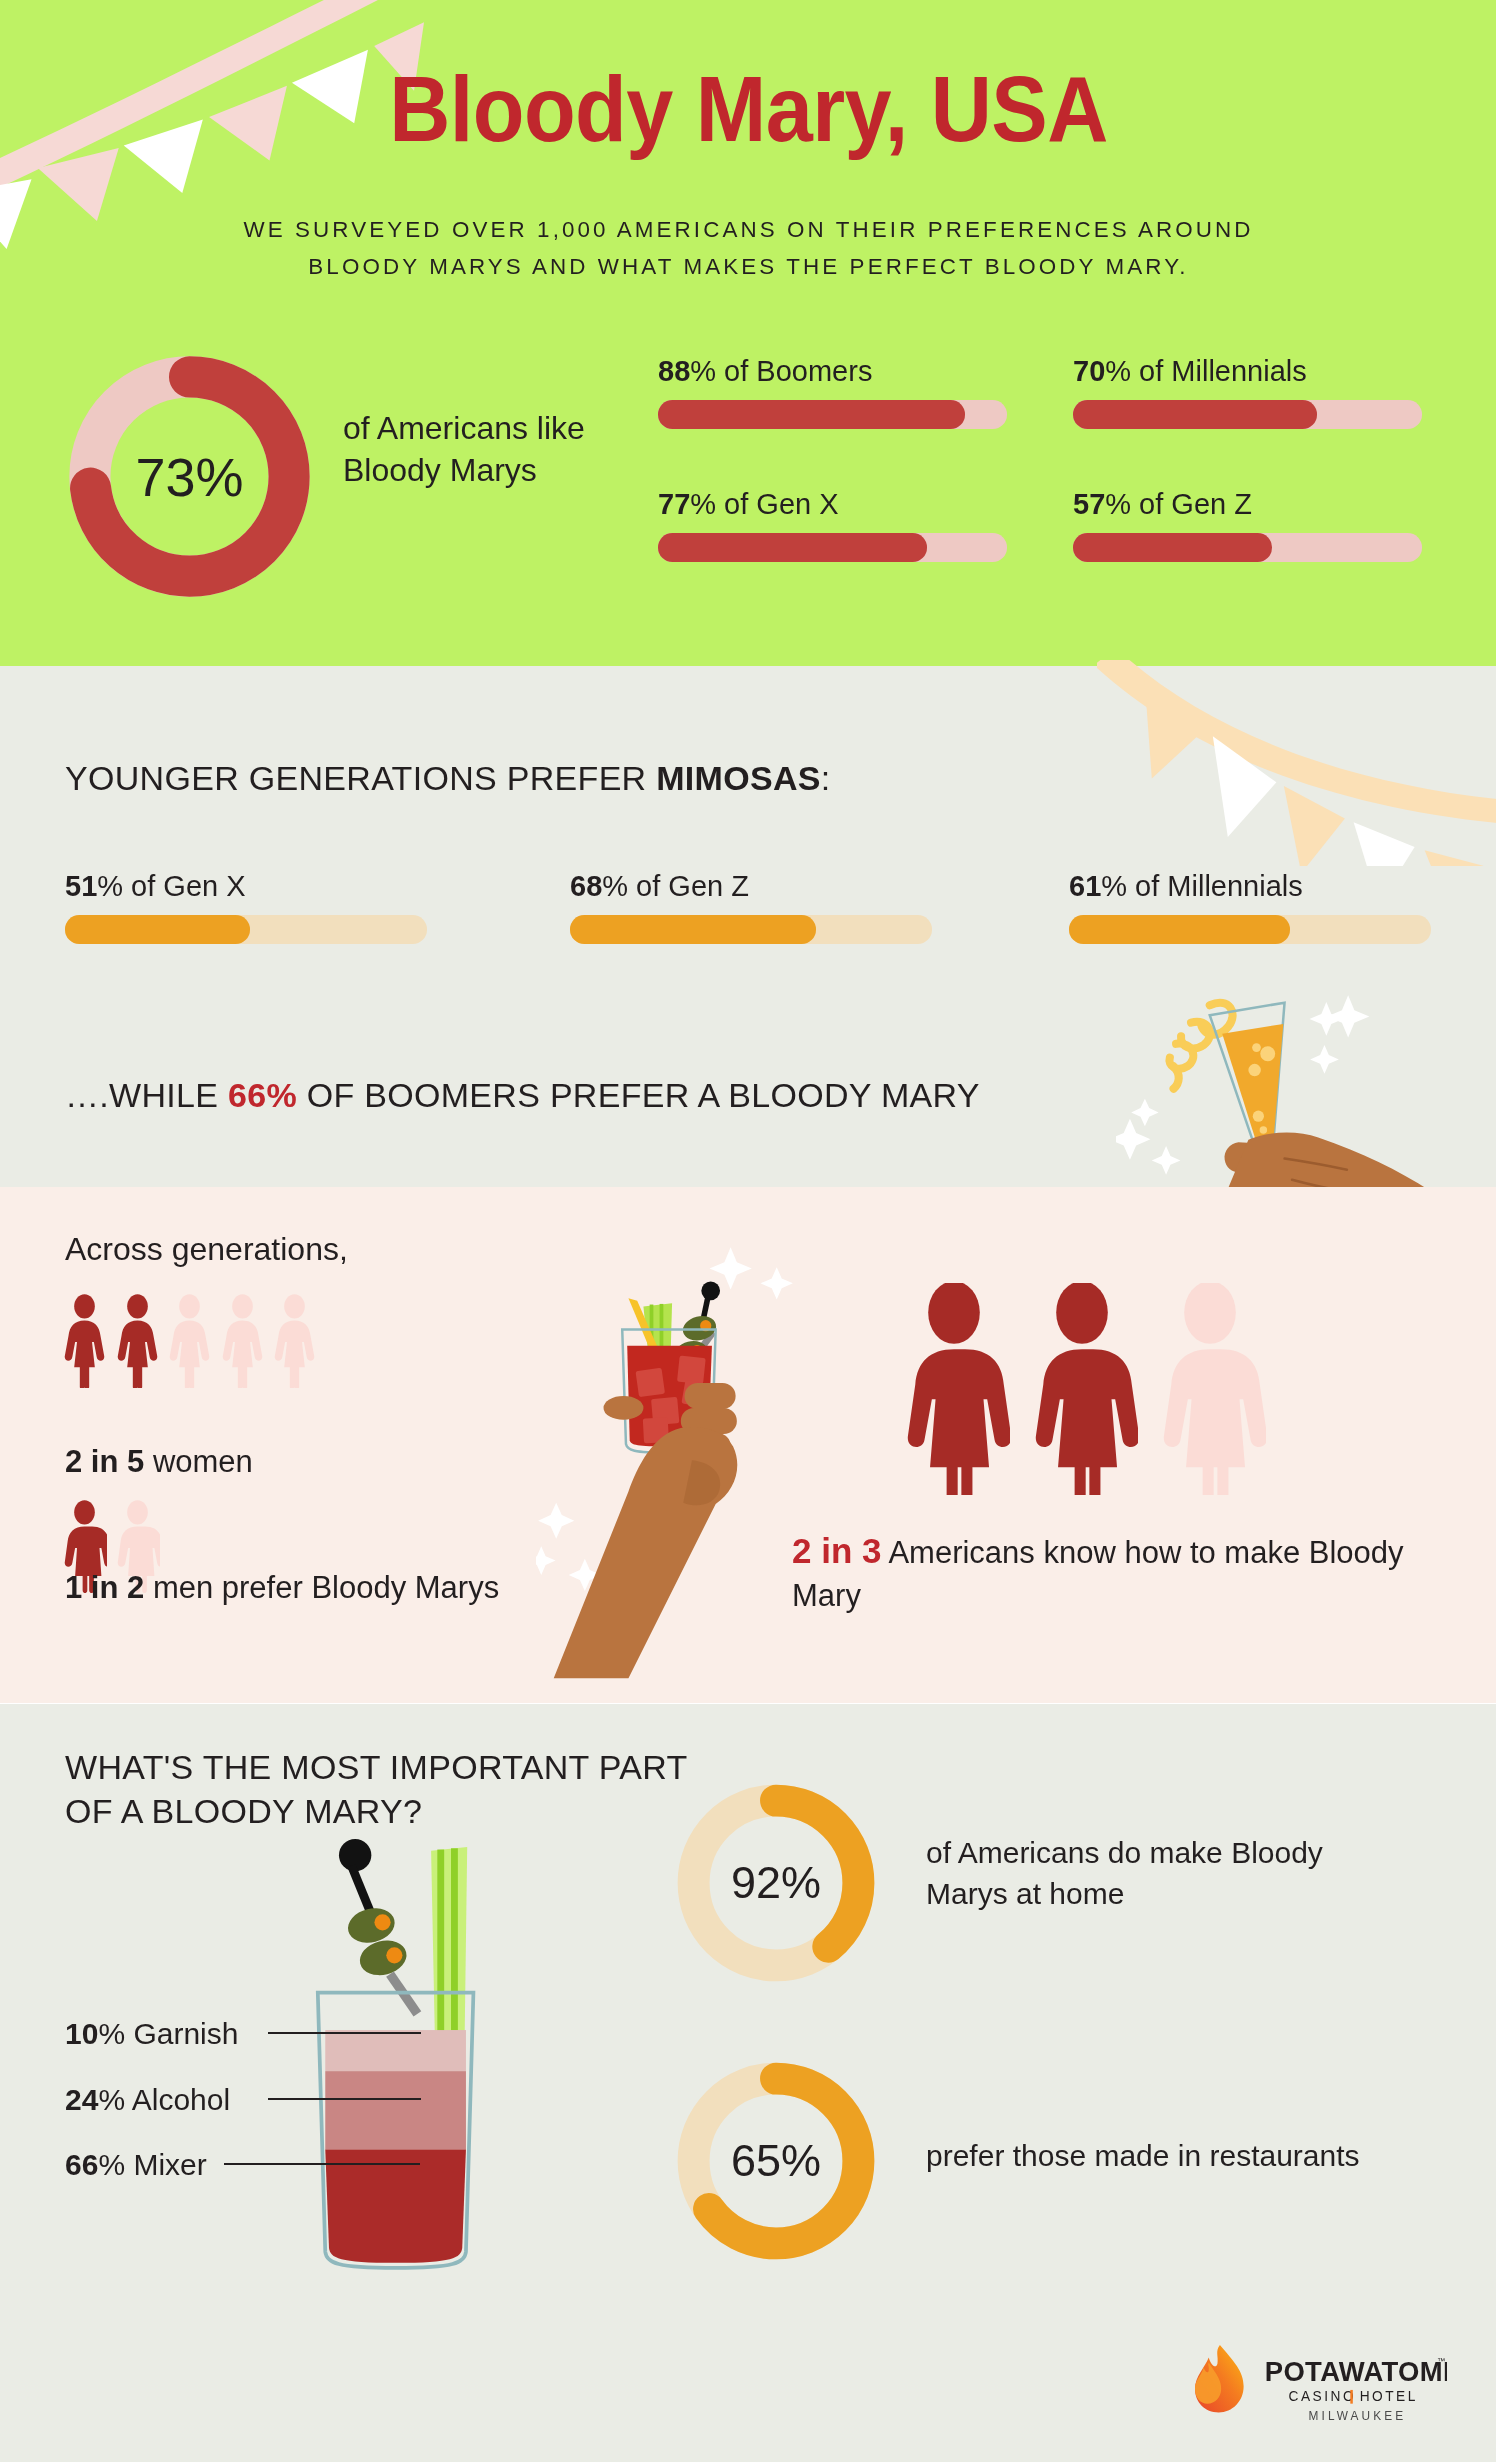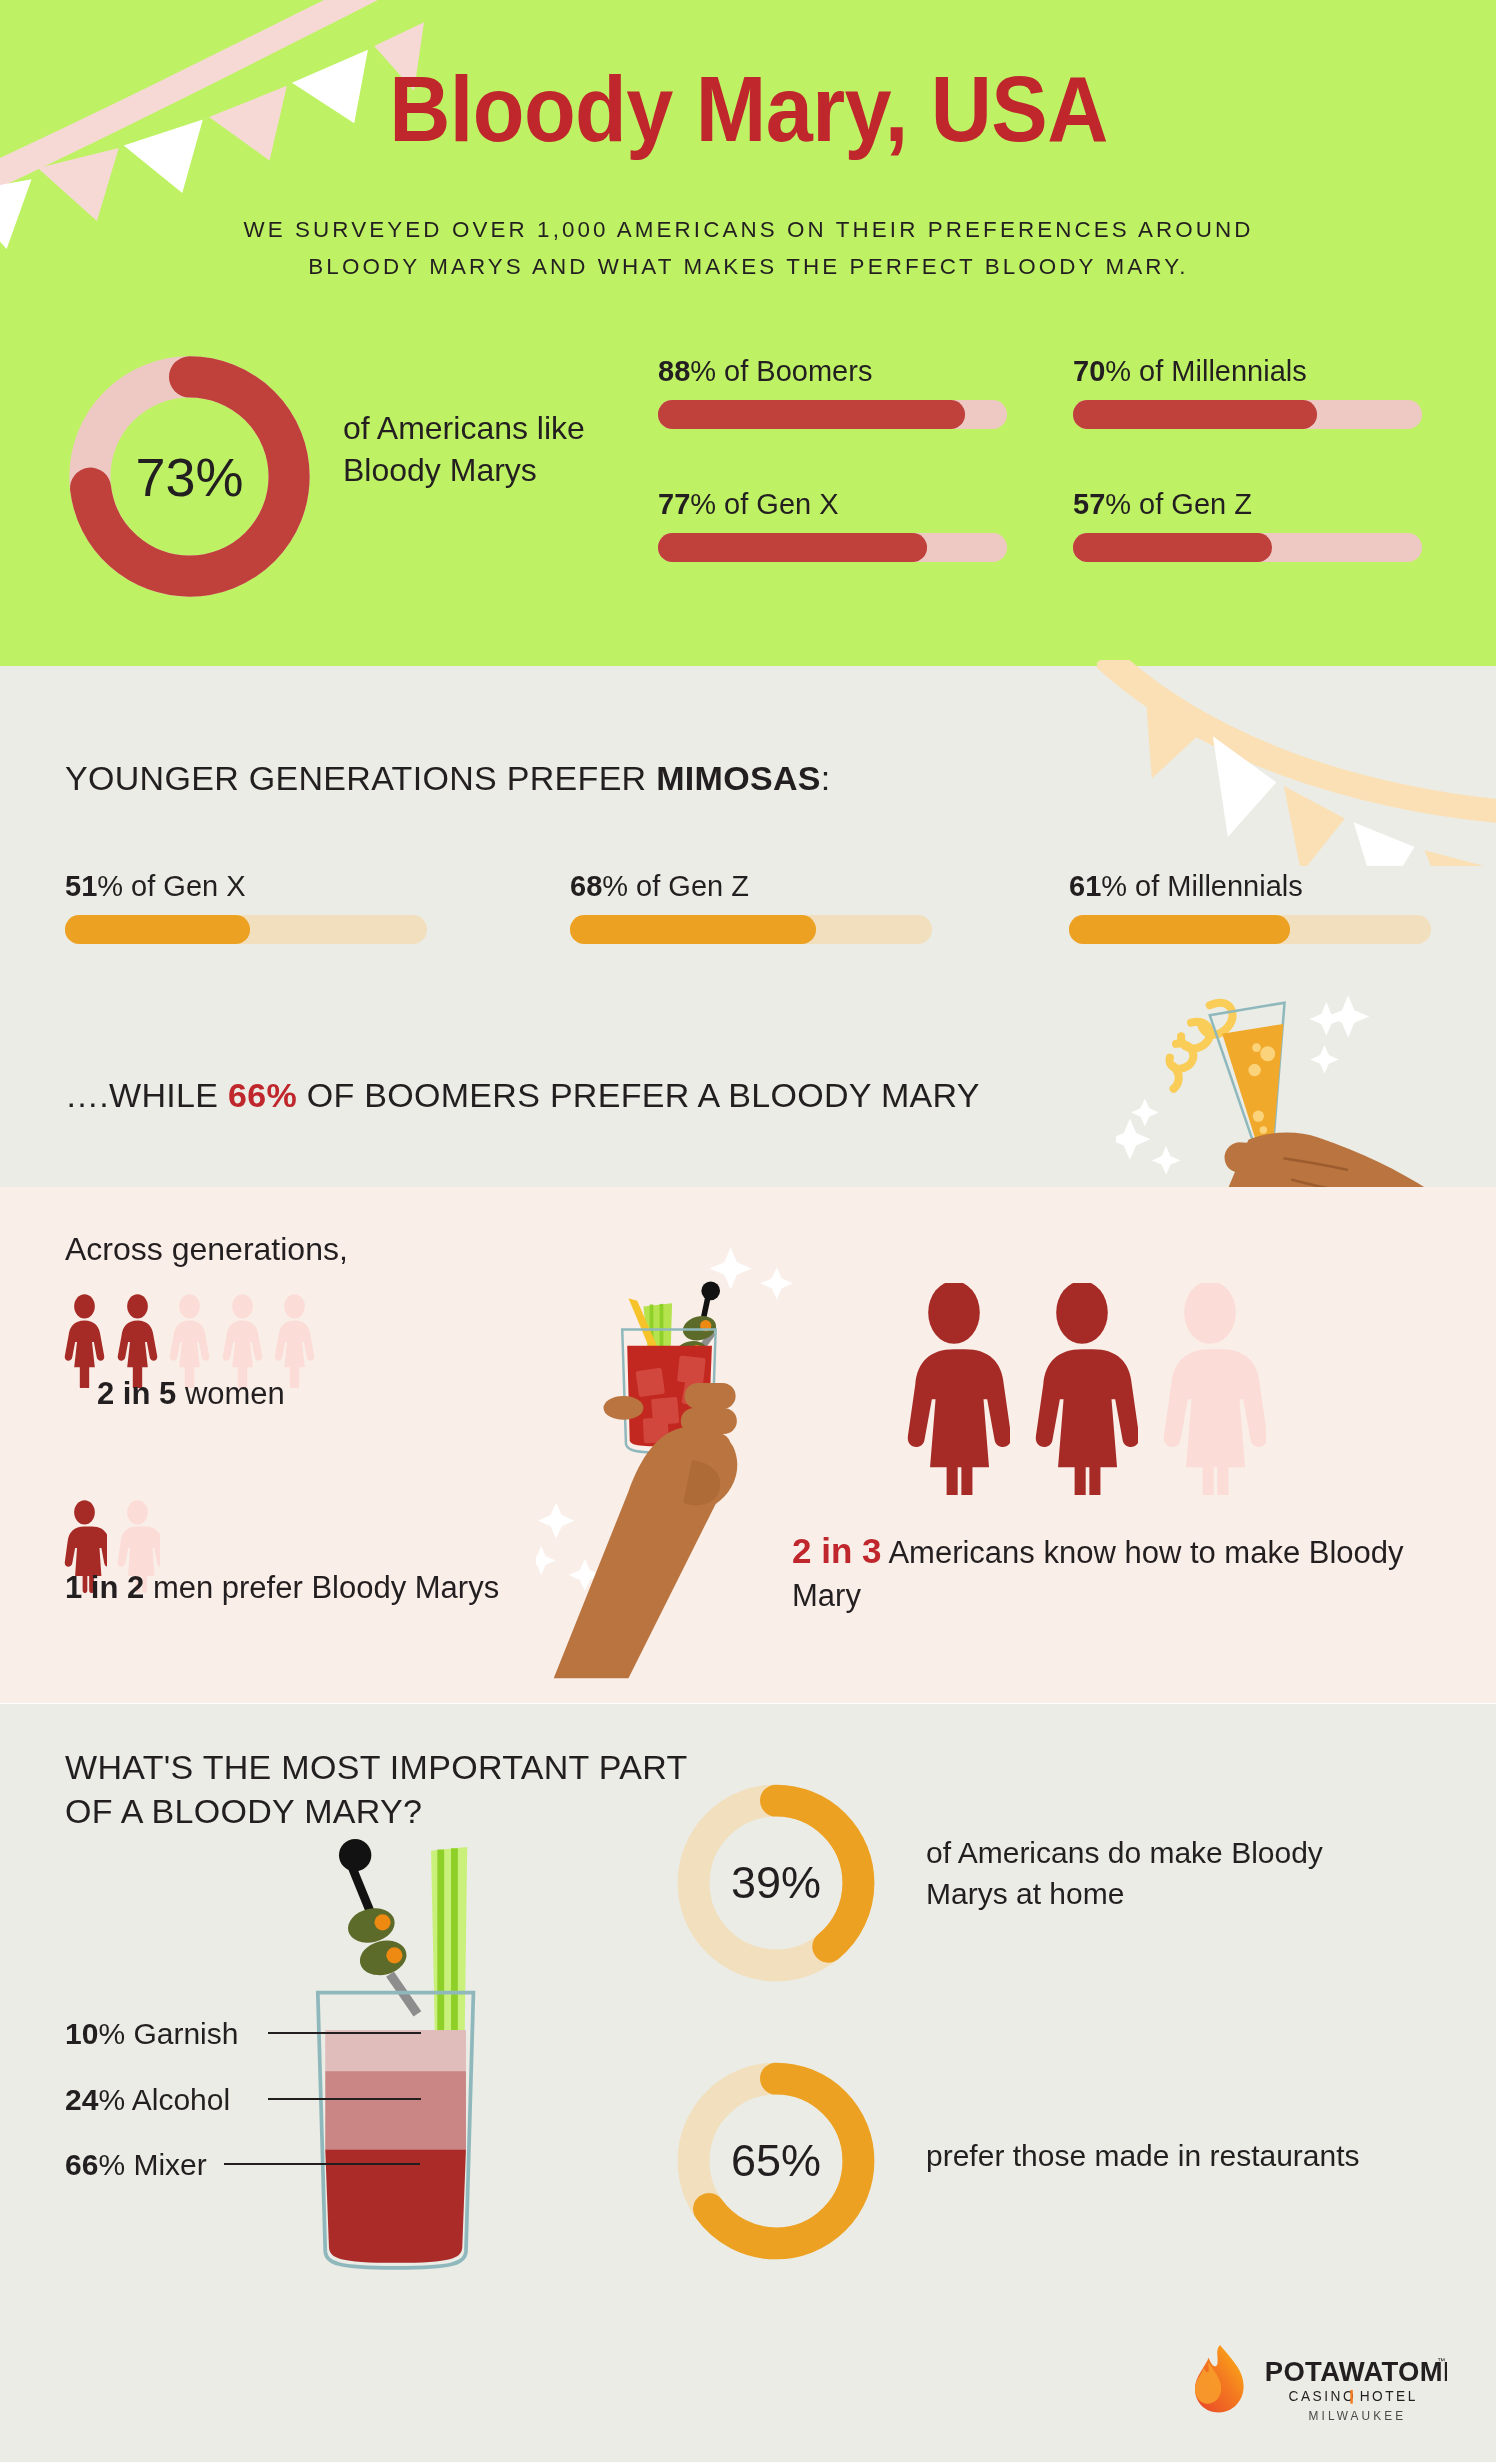--- a/index.html
+++ b/index.html
@@ -106,21 +106,21 @@
   .pr-women { top: 1294px; left: 62px; }
   .pr-men   { top: 1500px; left: 62px; }
   .pr-right { top: 1283px; left: 898px; gap: 16px; }
 
   .gen-cap {
     position: absolute;
     font-family: "Liberation Sans Narrow","Liberation Sans",sans-serif;
     font-size: 31px; color:#231f20;
   }
   .gen-cap b { font-weight: 700; }
-  .cap-women { top: 1376px; left: 65px; margin-left: 32px; }
+  .cap-women { top: 1444px; left: 65px; }
   .cap-men   { top: 1570px; left: 65px; }
   .cap-right { top: 1528px; left: 792px; width: 624px; line-height: 1.34; }
   .cap-right .hl { color:#c0272d; font-weight:700; font-size: 35px; }
 
   .bm-hand { position: absolute; top: 1241px; left: 536px; width: 312px; height: 461px; }
 
   
   .parts-head {
     position: absolute; top: 1746px; left: 65px;
     font-family: Liberation Sans, sans-serif;
@@ -472,21 +472,21 @@
 
   <div class="part-label pl-garnish"><b>10</b><span>% Garnish</span></div>
   <div class="part-label pl-alcohol"><b>24</b><span>% Alcohol</span></div>
   <div class="part-label pl-mixer"><b>66</b><span>% Mixer</span></div>
 
   <div class="donut-wrap dw-home">
     <svg viewBox="0 0 200 200" width="206" height="206">
       <circle cx="100" cy="100" r="80" fill="none" stroke="#f2dfbd" stroke-width="31"></circle>
       <circle cx="100" cy="100" r="80" fill="none" stroke="#eda122" stroke-width="31" stroke-linecap="round" transform="rotate(-90 100 100)" stroke-dasharray="196.0 502.7"></circle>
     </svg>
-    <div class="val">39%</div>
+    <div class="val">92%</div>
   </div>
   <div class="donut-cap dc-home">of Americans do make Bloody Marys at home</div>
 
   <div class="donut-wrap dw-rest">
     <svg viewBox="0 0 200 200" width="206" height="206">
       <circle cx="100" cy="100" r="80" fill="none" stroke="#f2dfbd" stroke-width="31"></circle>
       <circle cx="100" cy="100" r="80" fill="none" stroke="#eda122" stroke-width="31" stroke-linecap="round" transform="rotate(-90 100 100)" stroke-dasharray="326.7 502.7"></circle>
     </svg>
     <div class="val">65%</div>
   </div>

